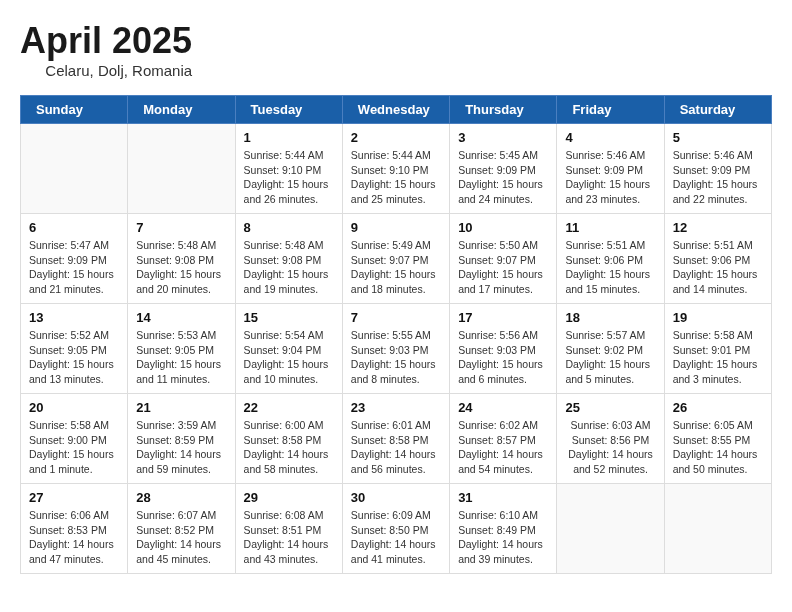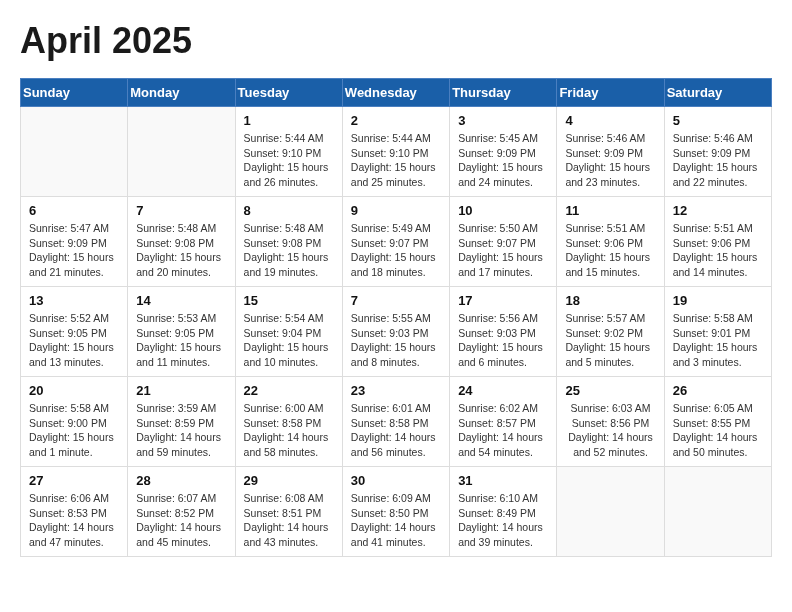--- a/index.html
+++ b/index.html
@@ -43,21 +43,21 @@
       color: #333;
     }
     .calendar {
       width: 100%;
       border-collapse: collapse;
       border: 1px solid #ccc;
     }
     .calendar th {
       background: #1a5fa8;
       color: #fff;
-      padding: 6px 2px;
+      padding: 6px 15px;
       font-size: 13px;
       font-weight: bold;
       text-align: left;
       border: 1px solid #4a7fc0;
     }
     .calendar td {
       vertical-align: top;
       padding: 6px 8px;
       font-size: 11px;
       color: #222;
@@ -82,20 +82,21 @@
       color: #333;
       line-height: 1.4;
     }
   </style>
 </head>
 <body>
 
 <div class="header">
   <div class="title-block">
     <div class="month-year">April 2025</div>
+    <div class="location">Celaru, Dolj, Romania</div>
   </div>
 </div>
 
 <table class="calendar">
   <thead>
     <tr>
     <th>Sunday</th>
         <th>Monday</th>
         <th>Tuesday</th>
         <th>Wednesday</th>

